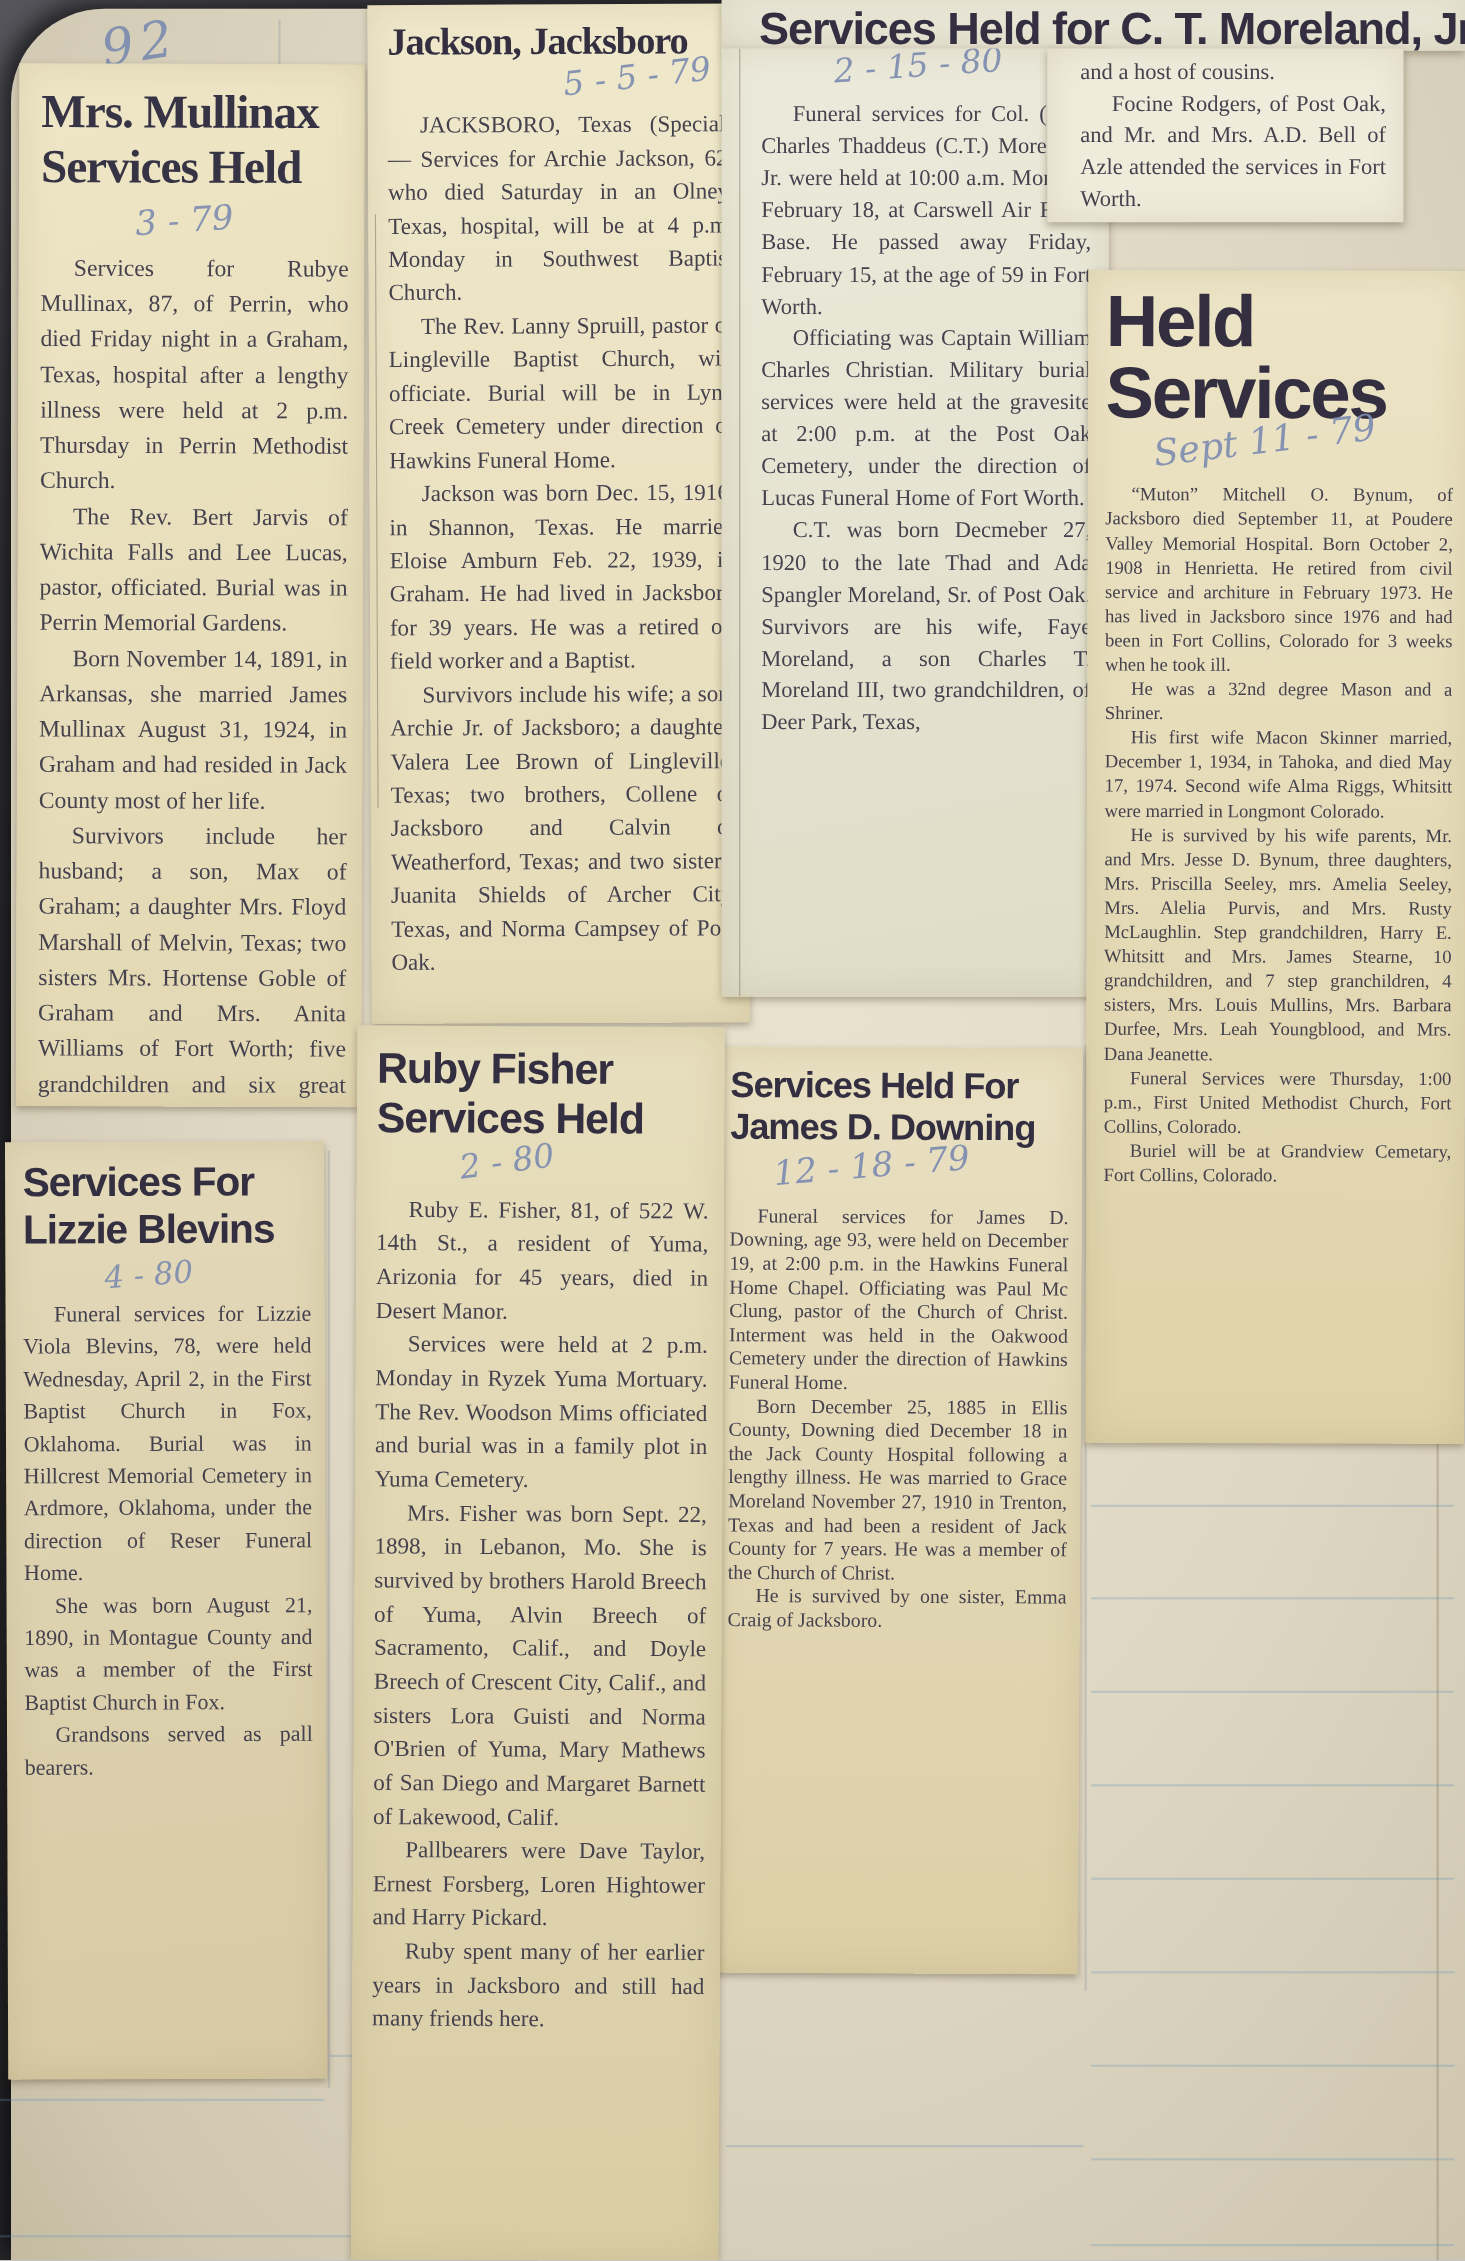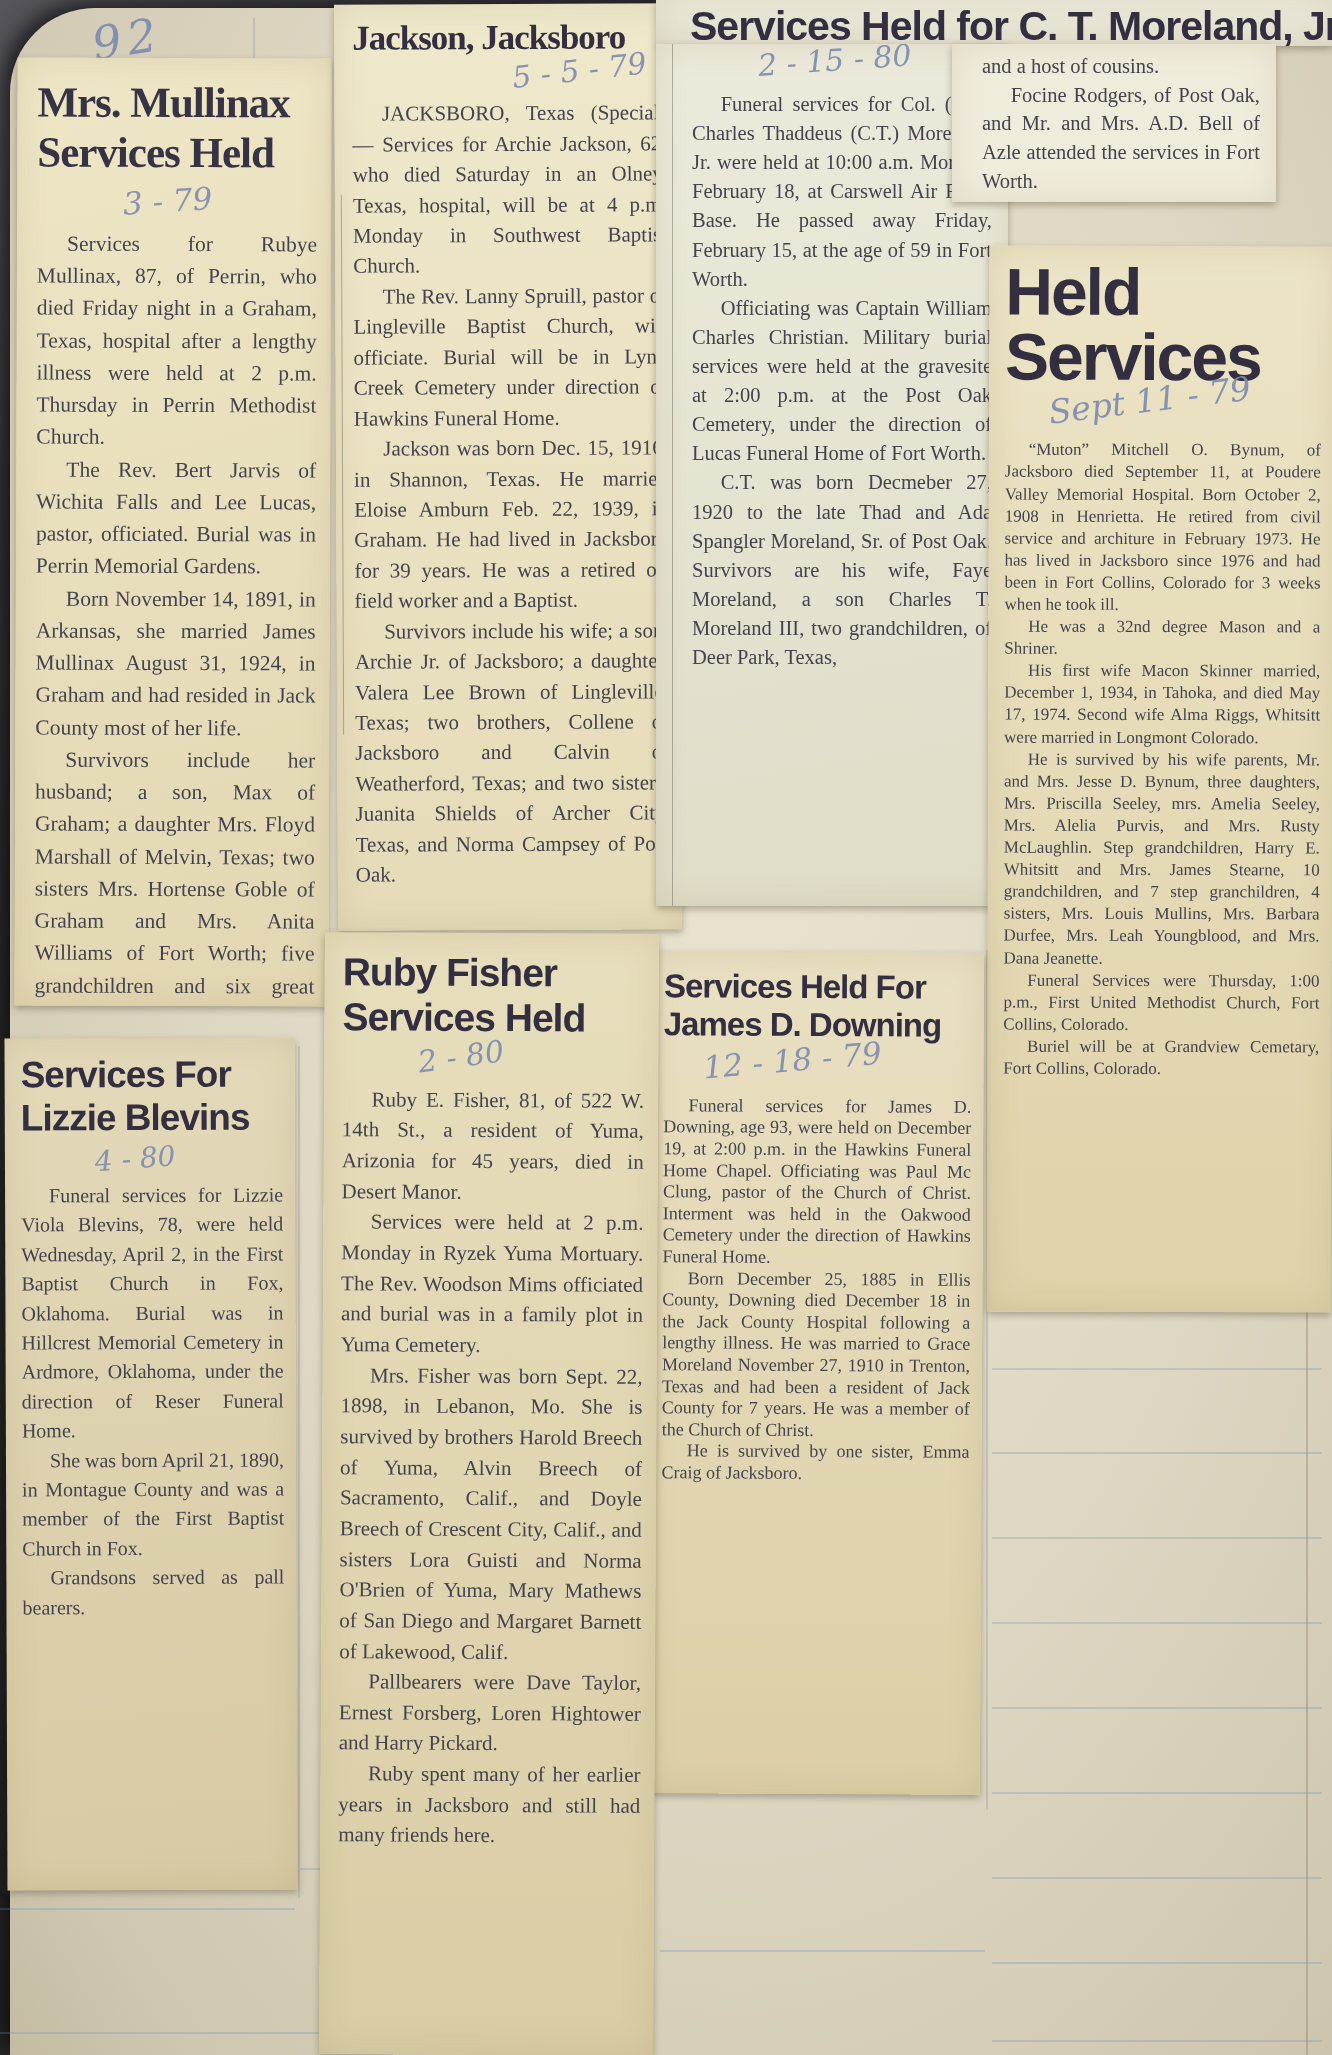--- a/index.html
+++ b/index.html
@@ -154,21 +154,21 @@
   </div>
 
   <div class="clip c-blevins">
     <div class="head-sans" style="font-size:37px;">
       <div>Services For</div>
       <div>Lizzie Blevins</div>
     </div>
     <span class="hand date-block" style="font-size:28px;margin:6px 0 2px 74px;transform:rotate(-4deg);height:34px;">4 - 80</span>
     <div class="bd">
       <p class="body-p">Funeral services for Lizzie Viola Blevins, 78, were held Wednesday, April 2, in the First Baptist Church in Fox, Oklahoma. Burial was in Hillcrest Memorial Cemetery in Ardmore, Oklahoma, under the direction of Reser Funeral Home.</p>
-      <p class="body-p">She was born April 21, 1890, in Montague County and was a member of the First Baptist Church in Fox.</p>
+      <p class="body-p">She was born August 21, 1890, in Montague County and was a member of the First Baptist Church in Fox.</p>
       <p class="body-p">Grandsons served as pall bearers.</p>
     </div>
   </div>
 
   <div class="clip c-fisher">
     <div class="head-sans" style="font-size:39px;">
       <div>Ruby Fisher</div>
       <div>Services Held</div>
     </div>
     <span class="hand date-block" style="font-size:30px;margin:4px 0 2px 76px;transform:rotate(-8deg);height:38px;">2 - 80</span>

